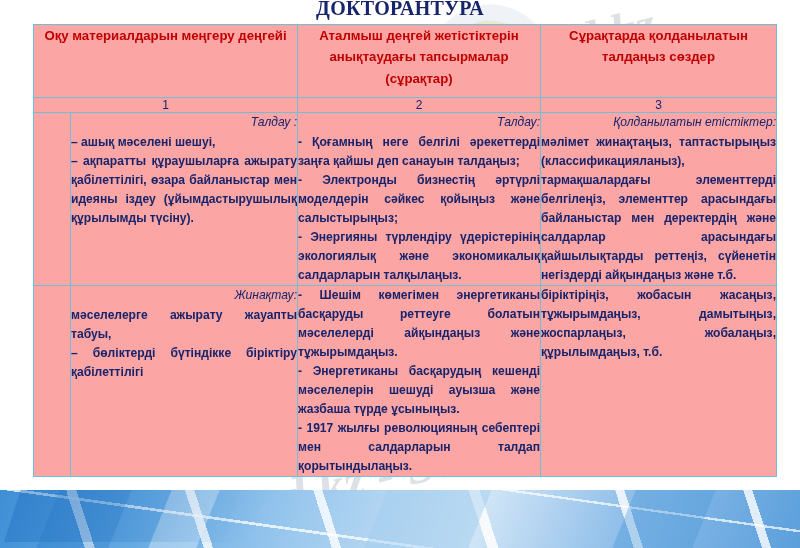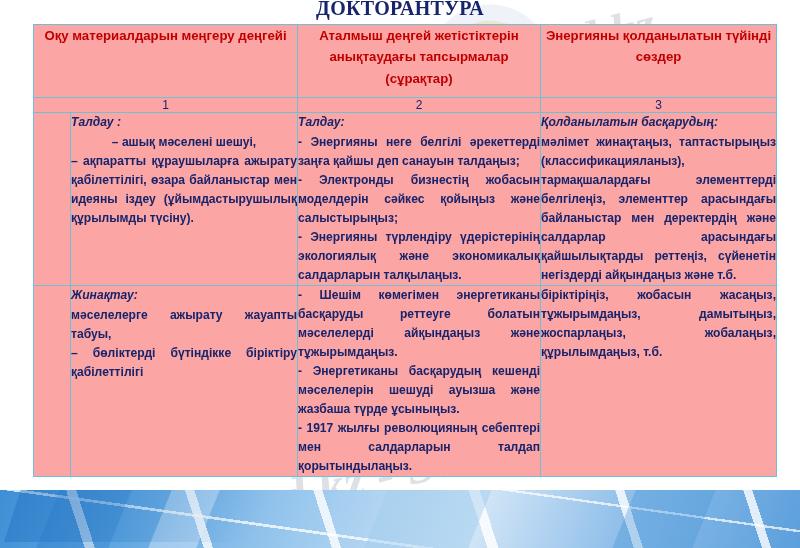--- a/index.html
+++ b/index.html
@@ -148,30 +148,30 @@
     color: #17246b;
     font-size: 12.1px;
     line-height: 1.57;
     padding: 6px 7px 8px 8px;
     text-align: justify;
     text-justify: inter-word;
     hyphens: none;
   }
   .cell-head {
     font-style: italic;
-    font-weight: bold;
+    font-weight: normal;
     display: block;
     margin-bottom: 1px;
-    text-align: left;
+    text-align: right;
   }
   .cell-line {
     display: block;
     font-weight: bold;
   }
-  .cell-line.last { text-align: center; }
+  .cell-line.last { text-align: left; }
 </style>
 </head>
 <body>
 
 <div id="slide-bg">
   <div class="wm-bird"></div>
   <div class="wm-bird2"></div>
   <div class="wm-text wm-a">Stud.kz</div>
   <div class="wm-text wm-b">Stud.kz - Stud</div>
   <div class="wm-text wm-c">stud.kz - Stud</div>
@@ -191,43 +191,43 @@
     <colgroup>
       <col style="width:37px">
       <col style="width:227px">
       <col style="width:243px">
       <col style="width:236px">
     </colgroup>
     <tbody>
       <tr>
         <td class="head-cell" colspan="2">Оқу материалдарын меңгеру деңгейі</td>
         <td class="head-cell">Аталмыш деңгей жетістіктерін анықтаудағы тапсырмалар (сұрақтар)</td>
-        <td class="head-cell">Энергияны қолданылатын түйінді сөздер</td>
+        <td class="head-cell">Сұрақтарда қолданылатын талдаңыз сөздер</td>
       </tr>
       <tr>
         <td class="num-cell" colspan="2">1</td>
         <td class="num-cell">2</td>
         <td class="num-cell">3</td>
       </tr>
 
       <tr>
         <td class="spacer-col"></td>
         <td class="body-cell">
           <span class="cell-head">Талдау :</span>
           <span class="cell-line last">– ашық мәселені шешуі,</span>
           <span class="cell-line">– ақпаратты құраушыларға ажырату қабілеттілігі, өзара байланыстар мен идеяны іздеу (ұйымдастырушылық құрылымды түсіну).</span>
         </td>
         <td class="body-cell">
           <span class="cell-head">Талдау:</span>
-          <span class="cell-line">- Энергияны неге белгілі әрекеттерді заңға қайшы деп санауын талдаңыз;</span>
-          <span class="cell-line">- Электронды бизнестің жобасын моделдерін сәйкес қойыңыз және салыстырыңыз;</span>
+          <span class="cell-line">- Қоғамның неге белгілі әрекеттерді заңға қайшы деп санауын талдаңыз;</span>
+          <span class="cell-line">- Электронды бизнестің әртүрлі моделдерін сәйкес қойыңыз және салыстырыңыз;</span>
           <span class="cell-line">- Энергияны түрлендіру үдерістерінің экологиялық және экономикалық салдарларын талқылаңыз.</span>
         </td>
         <td class="body-cell">
-          <span class="cell-head">Қолданылатын басқарудың:</span>
+          <span class="cell-head">Қолданылатын етістіктер:</span>
           <span class="cell-line">мәлімет жинақтаңыз, таптастырыңыз (классификацияланыз), тармақшалардағы элементтерді белгілеңіз, элементтер арасындағы байланыстар мен деректердің және салдарлар арасындағы қайшылықтарды реттеңіз, сүйенетін негіздерді айқындаңыз және т.б.</span>
         </td>
       </tr>
 
       <tr>
         <td class="spacer-col"></td>
         <td class="body-cell">
           <span class="cell-head">Жинақтау:</span>
           <span class="cell-line"> мәселелерге ажырату жауапты табуы,</span>
           <span class="cell-line">– бөліктерді бүтіндікке біріктіру қабілеттілігі</span>

